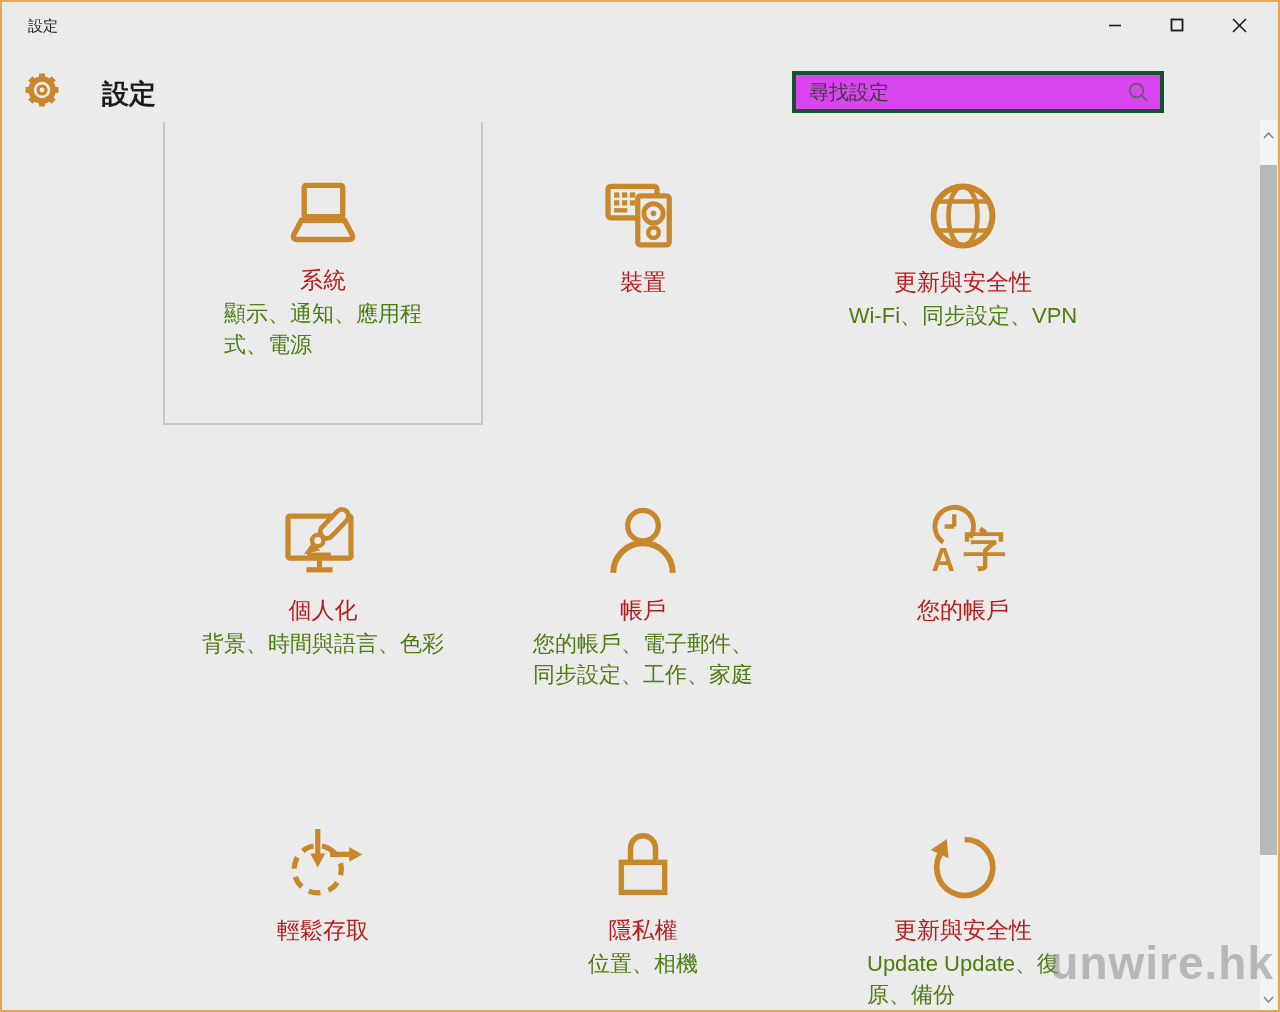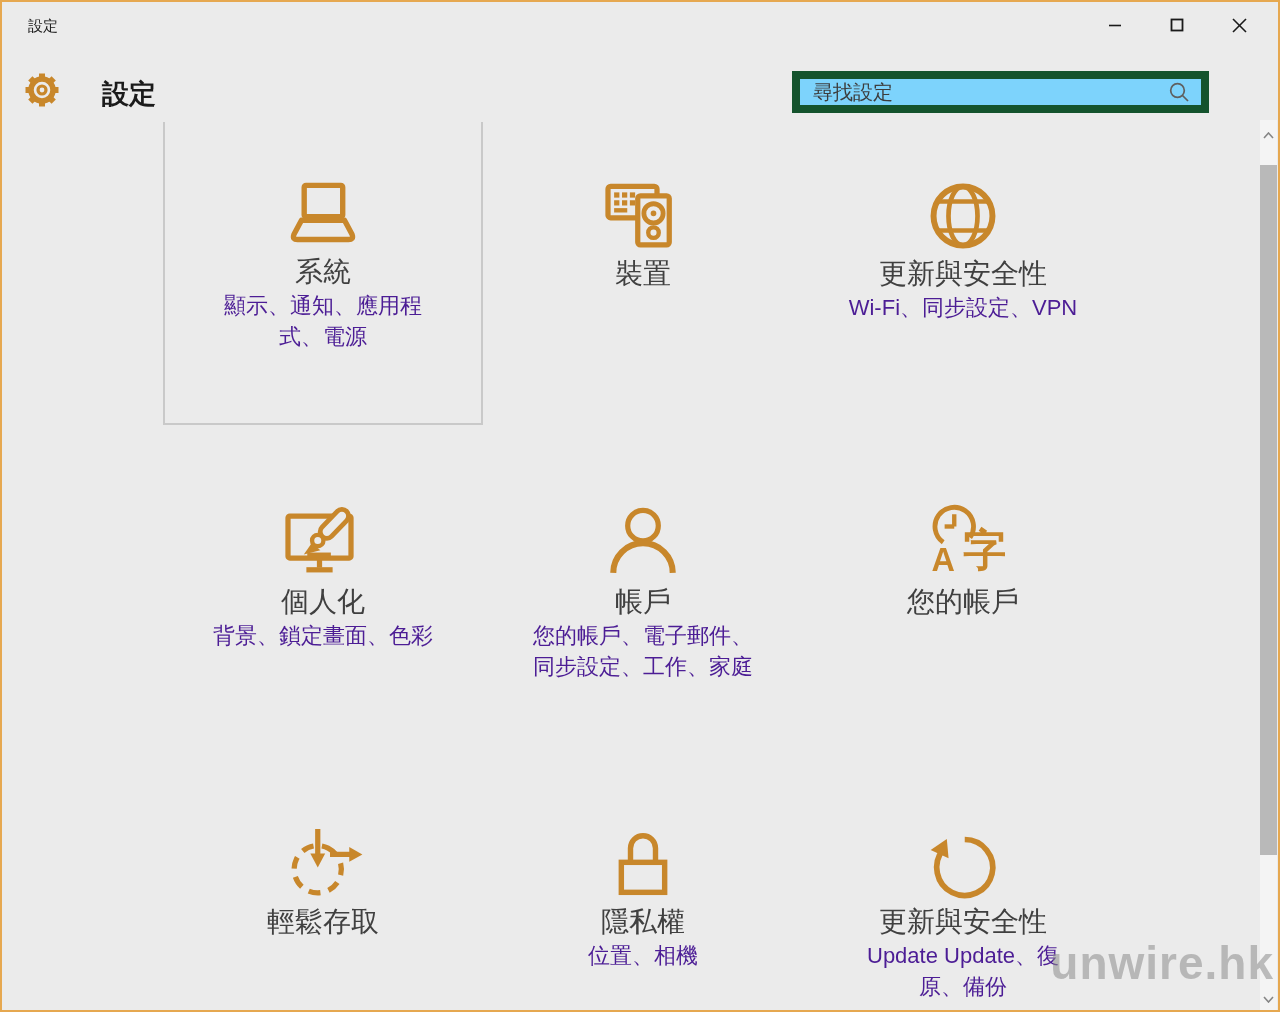--- a/index.html
+++ b/index.html
@@ -17,22 +17,22 @@
   .titlebar { position:absolute; top:0; left:0; right:0; height:50px; }
   .titlebar-title { position:absolute; left:26px; top:15px; font-size:15px; color:#1b1b1b; }
   .win-controls { position:absolute; right:8px; top:0; height:46px; display:flex; }
   .win-btn { width:62px; height:46px; display:flex; align-items:center; justify-content:center; cursor:pointer; }
 
   
   .header-gear { position:absolute; left:20px; top:68px; }
   .header-title { position:absolute; left:100px; top:74px; font-size:27px; color:#1b1b1b; }
 
   .searchbox {
-    position:absolute; left:790px; top:69px; width:417px; height:42px;
-    border:8px solid #14532d; background:#7dd3fc;
+    position:absolute; left:790px; top:69px; width:372px; height:42px;
+    border:4px solid #14532d; background:#d946ef;
     display:flex; align-items:center;
   }
   .searchbox input {
     flex:1; border:none; outline:none; background:transparent;
     font-size:20px; color:#3c3c3c; padding:0 0 0 13px;
     font-family:"Liberation Sans","DejaVu Sans",sans-serif;
   }
   .searchbox input::placeholder { color:#3c3c3c; opacity:1; }
   .search-glyph { margin-right:11px; display:flex; }
 
@@ -46,24 +46,24 @@
     display:flex; flex-direction:column; align-items:center;
     cursor:pointer;
   }
   .tile.hovered {
     height:303px;
     border:2px solid #c9c9c9; border-top:none;
   }
   .row1 .tile { height:303px; }
   .icon-wrap { margin-top:52px; height:84px; display:flex; align-items:center; justify-content:center; }
   .tile.hovered .icon-wrap { margin-top:50px; }
-  .tile-title { margin-top:0; font-size:28px; line-height:32px; color:#404040; }
+  .tile-title { margin-top:8px; font-size:23px; line-height:32px; color:#b91c1c; }
   .tile-subtitle {
-    margin-top:2px; font-size:22px; line-height:31px; color:#4c1d95;
-    text-align:center; white-space:pre-line;
+    margin-top:2px; font-size:22px; line-height:31px; color:#4d7c0f;
+    text-align:left; white-space:pre-line;
   }
 
   svg.accent { stroke:#c8872b; fill:none; }
   svg.accent .fillaccent { fill:#c8872b; stroke:none; }
   svg.accent text { fill:#c8872b; stroke:none; font-family:"Liberation Sans","DejaVu Sans",sans-serif; }
 
   
   .scrollbar {
     position:absolute; right:1px; top:118px; width:17px; height:892px;
     background:#f4f4f4;
@@ -193,21 +193,21 @@
           <rect x="8" y="16" width="72" height="48" rx="2"></rect>
           <line x1="44" y1="64" x2="44" y2="75"></line>
           <line x1="29" y1="77.5" x2="59" y2="77.5"></line>
           <rect x="-20" y="-7.5" width="40" height="15" rx="7.5" transform="translate(61,25) rotate(-46)" stroke-width="5.5" fill="#ebebeb"></rect>
           <circle cx="42" cy="44" r="6.5" stroke-width="5" fill="#ebebeb"></circle>
           <path d="M26 60 L35 47 L45 55 Z" class="fillaccent"></path>
           <line x1="30" y1="60.5" x2="57" y2="60.5" stroke-width="5.5"></line>
         </svg>
       </div>
       <div class="tile-title">個人化</div>
-      <div class="tile-subtitle">背景、鎖定畫面、色彩</div>
+      <div class="tile-subtitle">背景、時間與語言、色彩</div>
     </div>
 
     <div class="tile">
       <div class="icon-wrap">
         <svg class="accent" width="84" height="84" viewBox="0 0 96 96">
           <circle cx="48" cy="27" r="17.5" stroke-width="6"></circle>
           <path d="M14 81 A34 34 0 0 1 82 81" stroke-width="7"></path>
         </svg>
       </div>
       <div class="tile-title">帳戶</div>

